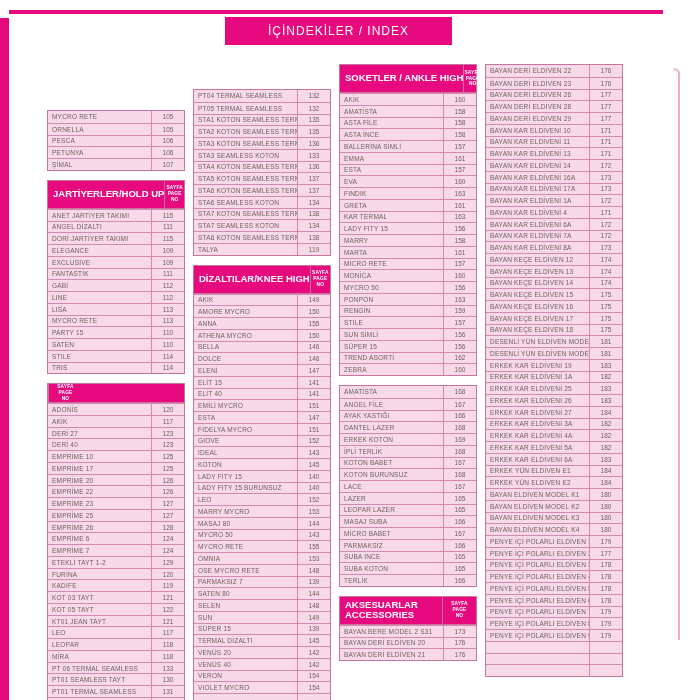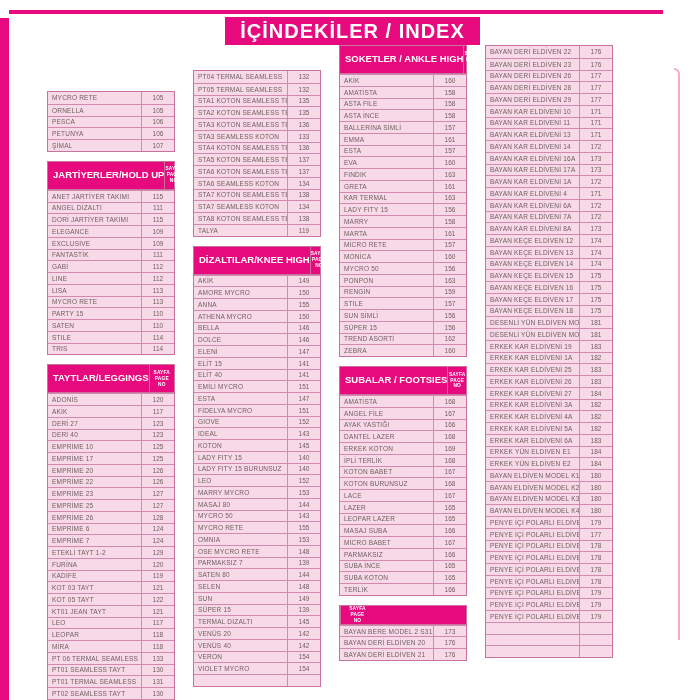--- a/index.html
+++ b/index.html
@@ -5,30 +5,30 @@
   html,body{margin:0;padding:0;}
   body{
     width:700px;height:700px;position:relative;background:#ffffff;
     font-family:"Liberation Sans","DejaVu Sans",sans-serif;
     overflow:hidden;
   }
   .accent{background:#e60a7e;position:absolute;}
   #left-bar{left:0;top:18px;width:9px;height:682px;}
   #top-line{left:9px;top:10px;width:654px;height:4px;}
   #title-bar{
-    position:absolute;left:225px;top:17px;width:255px;height:28px;
+    position:absolute;left:225px;top:17px;width:227px;height:28px;
     background:#e60a7e;color:#ffffff;display:flex;align-items:center;justify-content:center;
-    font-size:20px;letter-spacing:1px;font-weight:bold;
+    font-size:12px;letter-spacing:1px;font-weight:normal;
   }
   #edge-curve{
     position:absolute;left:674px;top:68px;width:4px;height:570px;
     border-right:2px solid #f2a2c8;border-top:2px solid #f2a2c8;
     border-top-right-radius:6px;opacity:.9;
   }
-  .col{position:absolute;top:45px;width:128px;}
+  .col{position:absolute;top:64px;width:138px;}
   #col1{left:47px;margin-top:46px;} #col2{left:193px;margin-top:25px;} #col3{left:339px;} #col4{left:485px;}
   .section{border:1px solid #c9739f;margin-bottom:9px;background:#f8d9e7;}
   .sec-header{display:flex;background:#e60a7e;color:#fff;border-bottom:1px solid #c9739f;}
   .sec-title{
     flex:1;display:flex;flex-direction:column;justify-content:center;
     padding:2px 0 2px 5px;font-weight:bold;font-size:9.5px;line-height:1.12;
     min-height:23px;white-space:nowrap;letter-spacing:0;
   }
   .sec-pageno{
     width:33px;border-left:1px solid #d databind;border-left:1px solid #cc6f9e;
@@ -140,23 +140,20 @@
         <div class="cell-name">STILE</div>
         <div class="cell-page">114</div>
       </div>
       <div class="row">
         <div class="cell-name">TRIS</div>
         <div class="cell-page">114</div>
       </div>
     </div>
     <div class="section">
       <div class="sec-header">
-        <div class="sec-title">
-          <span>TAYTLAR/LEGGINGS</span>
-        </div>
         <div class="sec-pageno">
           <span>SAYFA</span>
           <span>PAGE</span>
           <span>NO</span>
         </div>
       </div>
       <div class="row">
         <div class="cell-name">ADONİS</div>
         <div class="cell-page">120</div>
       </div>
@@ -581,108 +578,102 @@
       <div class="row">
         <div class="cell-name">TREND ASORTİ</div>
         <div class="cell-page">162</div>
       </div>
       <div class="row">
         <div class="cell-name">ZEBRA</div>
         <div class="cell-page">160</div>
       </div>
     </div>
     <div class="section">
+      <div class="row">
+        <div class="cell-name">AMATİSTA</div>
+        <div class="cell-page">168</div>
+      </div>
+      <div class="row">
+        <div class="cell-name">ANGEL FİLE</div>
+        <div class="cell-page">167</div>
+      </div>
+      <div class="row">
+        <div class="cell-name">AYAK YASTIĞI</div>
+        <div class="cell-page">166</div>
+      </div>
+      <div class="row">
+        <div class="cell-name">DANTEL LAZER</div>
+        <div class="cell-page">168</div>
+      </div>
+      <div class="row">
+        <div class="cell-name">ERKEK KOTON</div>
+        <div class="cell-page">169</div>
+      </div>
+      <div class="row">
+        <div class="cell-name">İPLİ TERLİK</div>
+        <div class="cell-page">168</div>
+      </div>
+      <div class="row">
+        <div class="cell-name">KOTON BABET</div>
+        <div class="cell-page">167</div>
+      </div>
+      <div class="row">
+        <div class="cell-name">KOTON BURUNSUZ</div>
+        <div class="cell-page">168</div>
+      </div>
+      <div class="row">
+        <div class="cell-name">LACE</div>
+        <div class="cell-page">167</div>
+      </div>
+      <div class="row">
+        <div class="cell-name">LAZER</div>
+        <div class="cell-page">165</div>
+      </div>
+      <div class="row">
+        <div class="cell-name">LEOPAR LAZER</div>
+        <div class="cell-page">165</div>
+      </div>
+      <div class="row">
+        <div class="cell-name">MASAJ SUBA</div>
+        <div class="cell-page">166</div>
+      </div>
+      <div class="row">
+        <div class="cell-name">MİCRO BABET</div>
+        <div class="cell-page">167</div>
+      </div>
+      <div class="row">
+        <div class="cell-name">PARMAKSIZ</div>
+        <div class="cell-page">166</div>
+      </div>
+      <div class="row">
+        <div class="cell-name">SUBA İNCE</div>
+        <div class="cell-page">165</div>
+      </div>
+      <div class="row">
+        <div class="cell-name">SUBA KOTON</div>
+        <div class="cell-page">165</div>
+      </div>
+      <div class="row">
+        <div class="cell-name">TERLİK</div>
+        <div class="cell-page">166</div>
+      </div>
+    </div>
+    <div class="section">
       <div class="sec-header">
         <div class="sec-title">
-          <span>SUBALAR / FOOTSIES</span>
+          <span>AKSESUARLAR</span>
+          <span>ACCESSORIES</span>
         </div>
         <div class="sec-pageno">
           <span>SAYFA</span>
           <span>PAGE</span>
           <span>NO</span>
         </div>
       </div>
       <div class="row">
-        <div class="cell-name">AMATİSTA</div>
-        <div class="cell-page">168</div>
-      </div>
-      <div class="row">
-        <div class="cell-name">ANGEL FİLE</div>
-        <div class="cell-page">167</div>
-      </div>
-      <div class="row">
-        <div class="cell-name">AYAK YASTIĞI</div>
-        <div class="cell-page">166</div>
-      </div>
-      <div class="row">
-        <div class="cell-name">DANTEL LAZER</div>
-        <div class="cell-page">168</div>
-      </div>
-      <div class="row">
-        <div class="cell-name">ERKEK KOTON</div>
-        <div class="cell-page">169</div>
-      </div>
-      <div class="row">
-        <div class="cell-name">İPLİ TERLİK</div>
-        <div class="cell-page">168</div>
-      </div>
-      <div class="row">
-        <div class="cell-name">KOTON BABET</div>
-        <div class="cell-page">167</div>
-      </div>
-      <div class="row">
-        <div class="cell-name">KOTON BURUNSUZ</div>
-        <div class="cell-page">168</div>
-      </div>
-      <div class="row">
-        <div class="cell-name">LACE</div>
-        <div class="cell-page">167</div>
-      </div>
-      <div class="row">
-        <div class="cell-name">LAZER</div>
-        <div class="cell-page">165</div>
-      </div>
-      <div class="row">
-        <div class="cell-name">LEOPAR LAZER</div>
-        <div class="cell-page">165</div>
-      </div>
-      <div class="row">
-        <div class="cell-name">MASAJ SUBA</div>
-        <div class="cell-page">166</div>
-      </div>
-      <div class="row">
-        <div class="cell-name">MİCRO BABET</div>
-        <div class="cell-page">167</div>
-      </div>
-      <div class="row">
-        <div class="cell-name">PARMAKSIZ</div>
-        <div class="cell-page">166</div>
-      </div>
-      <div class="row">
-        <div class="cell-name">SUBA İNCE</div>
-        <div class="cell-page">165</div>
-      </div>
-      <div class="row">
-        <div class="cell-name">SUBA KOTON</div>
-        <div class="cell-page">165</div>
-      </div>
-      <div class="row">
-        <div class="cell-name">TERLİK</div>
-        <div class="cell-page">166</div>
-      </div>
-    </div>
-    <div class="section">
-      <div class="sec-header">
-        <div class="sec-pageno">
-          <span>SAYFA</span>
-          <span>PAGE</span>
-          <span>NO</span>
-        </div>
-      </div>
-      <div class="row">
         <div class="cell-name">BAYAN BERE MODEL 2 S31</div>
         <div class="cell-page">173</div>
       </div>
       <div class="row">
         <div class="cell-name">BAYAN DERİ ELDİVEN 20</div>
         <div class="cell-page">176</div>
       </div>
       <div class="row">
         <div class="cell-name">BAYAN DERİ ELDİVEN 21</div>
         <div class="cell-page">176</div>

